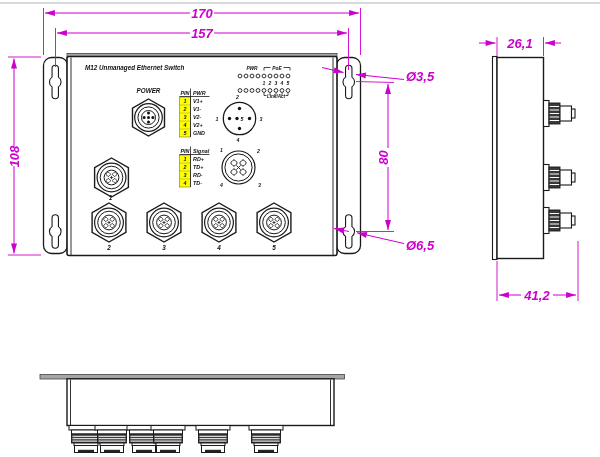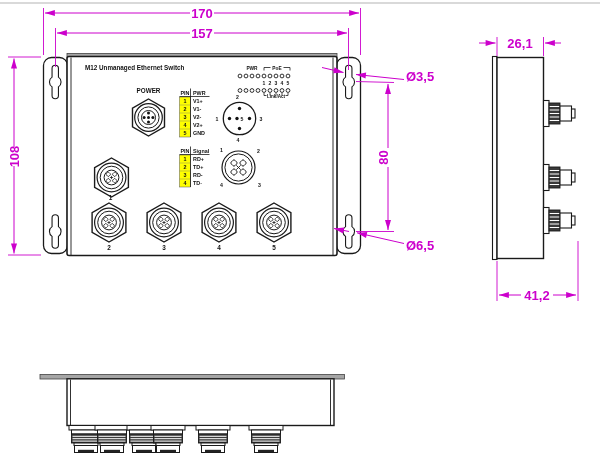--- a/index.html
+++ b/index.html
@@ -1,17 +1,17 @@
 <!DOCTYPE html>
 <html><head>
 <meta charset="utf-8">
 <style>
   html,body{margin:0;padding:0;background:#fff;}
   .stage{position:relative;width:600px;height:457px;background:#ffffff;overflow:hidden;
-         font-family:"Liberation Sans",sans-serif;}
+         font-family:"Liberation Sans",sans-serif;font-style:italic;}
   svg{display:block}
   svg text{font-family:"Liberation Sans",sans-serif;}
   .ln{stroke:#1a1a1a;fill:none;}
   .fillw{fill:#ffffff;}
   .dim{stroke:#cc00cc;stroke-width:1;fill:none;}
   .ext{stroke:#cc00cc;stroke-width:0.9;fill:none;}
   .dimtxt{fill:#cc00cc;font-size:13px;font-weight:bold;}
   .lbl{fill:#111;font-weight:bold;}
   .tiny{font-size:4.8px;}
   .small{font-size:5.4px;}

